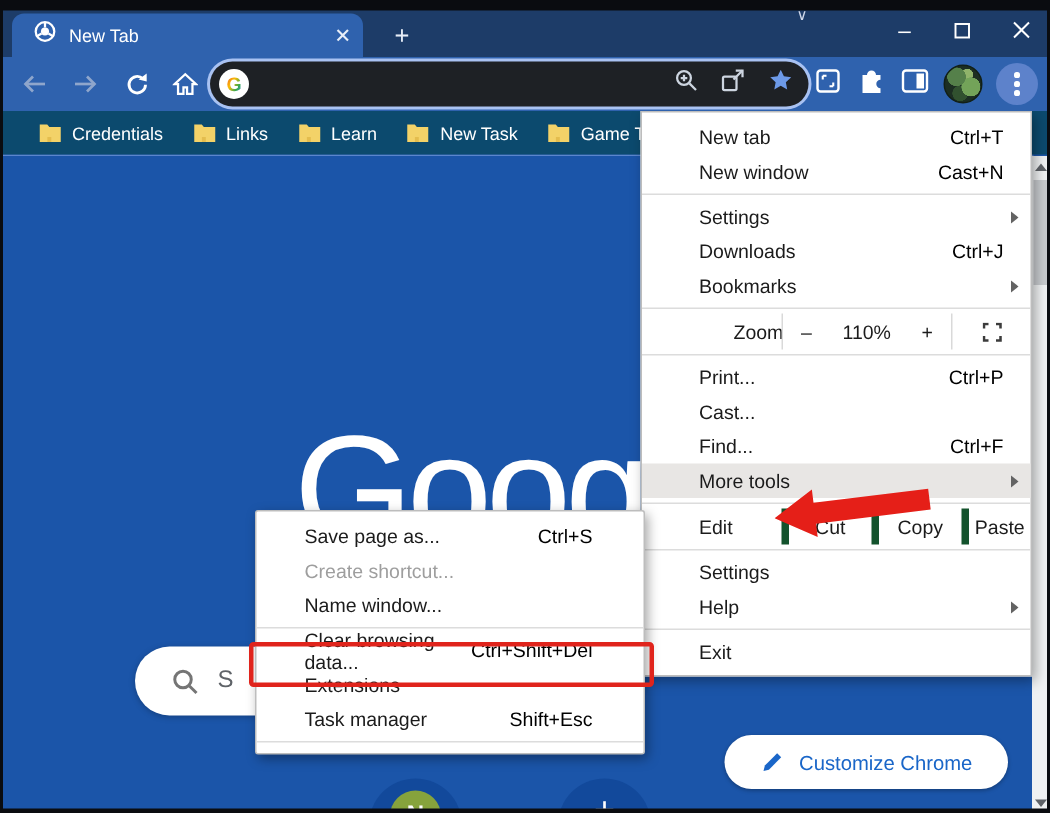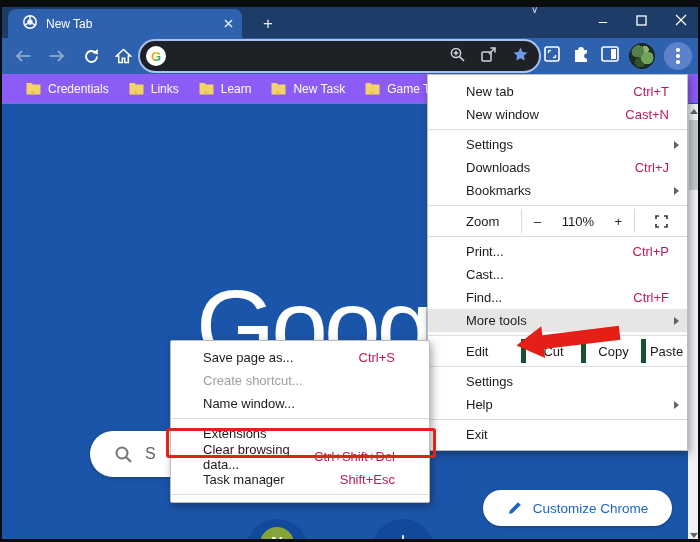--- a/index.html
+++ b/index.html
@@ -34,21 +34,21 @@
   #avatar { width:26px; height:26px; border-radius:50%;
     background: radial-gradient(circle at 32% 30%, #55804a 0 26%, transparent 27%),
                 radial-gradient(circle at 72% 58%, #73a359 0 28%, transparent 29%),
                 radial-gradient(circle at 42% 76%, #31512f 0 22%, transparent 23%),
                 radial-gradient(circle at 62% 24%, #8fb36a 0 16%, transparent 17%), #1c2e22;
     border:1px solid #122017; }
   #menu-dots-btn { width:28px; height:28px; border-radius:50%; background:#5d82cb; display:flex; flex-direction:column; align-items:center; justify-content:center; gap:2.5px; }
   #menu-dots-btn i { width:3.5px; height:3.5px; border-radius:50%; background:#fff; }
 
   
-  #bookmarks { position:absolute; left:2px; top:74px; width:696px; height:29px; background:#8b5cf6; display:flex; align-items:center; gap:20px; padding-left:24px; z-index:3; }
+  #bookmarks { position:absolute; left:2px; top:74px; width:696px; height:29px; background:#0c4a6e; display:flex; align-items:center; gap:20px; padding-left:24px; z-index:3; }
   .bm-item { display:flex; align-items:center; gap:7px; color:#fff; font-size:12px; }
   #bm-sep { position:absolute; left:2px; top:103px; width:687px; height:1px; background:#5b86cd; z-index:2; }
 
   
   #page-logo { position:absolute; left:196px; top:268px; font-size:102px; font-weight:500; letter-spacing:-4px; color:#fff; z-index:1; }
   #search-pill { position:absolute; left:90px; top:431px; width:338px; height:46px; background:#fff; border-radius:23px; display:flex; align-items:center; padding-left:24px; gap:12px; z-index:1; box-shadow:0 1px 4px rgba(0,0,0,.25); }
   #search-text { color:#5f6368; font-size:16px; }
   .tile { position:absolute; top:519px; width:62px; height:62px; border-radius:50%; background:#12499b; z-index:1; display:flex; justify-content:center; }
   #tile-n { left:246px; }
   #tile-plus { left:372px; color:#fff; font-size:24px; font-weight:300; line-height:44px; }
@@ -61,29 +61,29 @@
   .tri-up { width:0; height:0; border-left:4px solid transparent; border-right:4px solid transparent; border-bottom:5px solid #5f6368; }
   .tri-down { width:0; height:0; border-left:4px solid transparent; border-right:4px solid transparent; border-top:5px solid #5f6368; }
   #sb-thumb { position:absolute; left:1px; top:16px; width:10px; height:70px; background:#c7cacd; }
 
   
   .menu { position:absolute; background:#fff; border:1px solid #bdbdbd; box-shadow:2px 3px 8px rgba(0,0,0,.35); font-size:13px; color:#1b1b1b; }
   #main-menu { left:427px; top:74px; width:261px; padding:5px 0 4px; z-index:5; }
   #sub-menu { left:170px; top:340px; width:260px; padding:5px 0 4px; z-index:6; border-radius:2px; }
   .mrow { position:relative; height:23px; display:flex; align-items:center; padding:0 18px 0 38px; }
   #sub-menu .mrow { padding:0 34px 0 32px; }
-  .mrow .sc { margin-left:auto; color:#be185d; }
+  .mrow .sc { margin-left:auto; color:#000000; }
   .mrow.disabled { color:#9e9e9e; }
   .mrow.hl { background:#e8e6e4; }
   .caret { position:absolute; right:8px; top:50%; margin-top:-4px; width:0; height:0; border-left:5px solid #636363; border-top:4px solid transparent; border-bottom:4px solid transparent; }
   .msep { height:1px; background:#dcdcdc; margin:3px 0; }
   .zoomrow, .editrow { display:flex; height:24px; align-items:stretch; }
   .zseg { display:flex; align-items:center; }
   .zseg + .zseg { border-left:1px solid #d9d9d9; }
-  .zs-label { width:93px; padding-left:38px; }
+  .zs-label { width:93px; padding-left:61px; }
   .zs-ctl { width:113px; justify-content:space-between; padding:0 12px; }
   .zs-full { flex:1; justify-content:center; }
   .eseg { display:flex; align-items:center; justify-content:center; }
   .eseg + .eseg { border-left:5px solid #14532d; }
   .es-label { width:93px; justify-content:flex-start; padding-left:38px; }
   .es-cut { width:60px; } .es-copy { width:60px; } .es-paste { flex:1; }
 
   
   #red-box { position:absolute; left:166px; top:428px; width:270px; height:30px; border:3px solid #e0241c; border-radius:3px; z-index:9; }
   #red-arrow { position:absolute; left:516px; top:320px; z-index:9; transform:rotate(-7deg); }
@@ -390,25 +390,25 @@
       <span class="sc">Ctrl+S</span>
     </div>
     <div class="mrow disabled">
       <span>Create shortcut...</span>
     </div>
     <div class="mrow">
       <span>Name window...</span>
     </div>
     <div class="msep"></div>
     <div class="mrow">
-      <span>Extensions</span>
-    </div>
-    <div class="mrow">
       <span>Clear browsing data...</span>
       <span class="sc">Ctrl+Shift+Del</span>
+    </div>
+    <div class="mrow">
+      <span>Extensions</span>
     </div>
     <div class="mrow">
       <span>Task manager</span>
       <span class="sc">Shift+Esc</span>
     </div>
     <div class="msep"></div>
   </div>
 
   <div id="red-box"></div>
   <svg id="red-arrow" width="106" height="38" viewBox="0 0 106 38">

